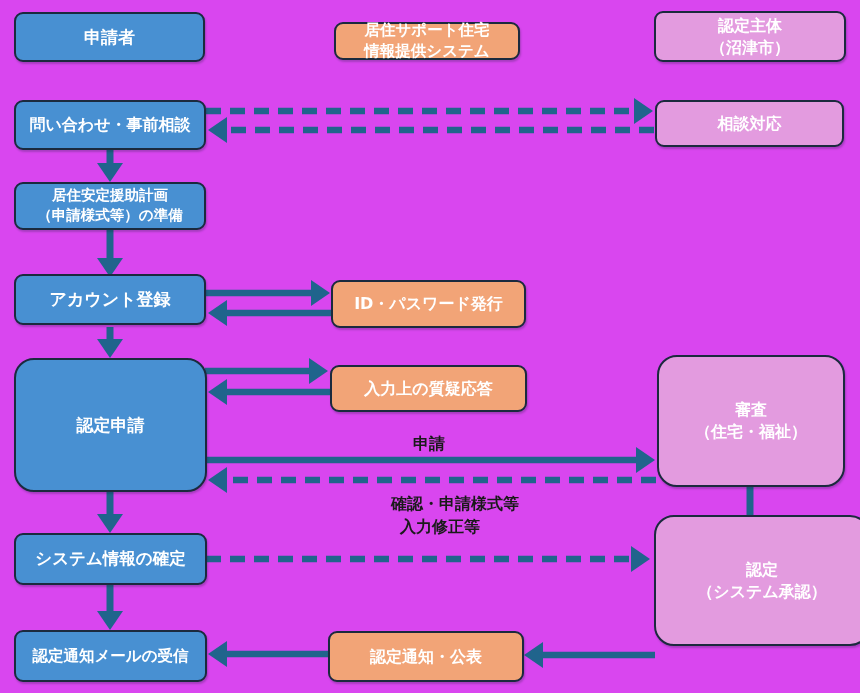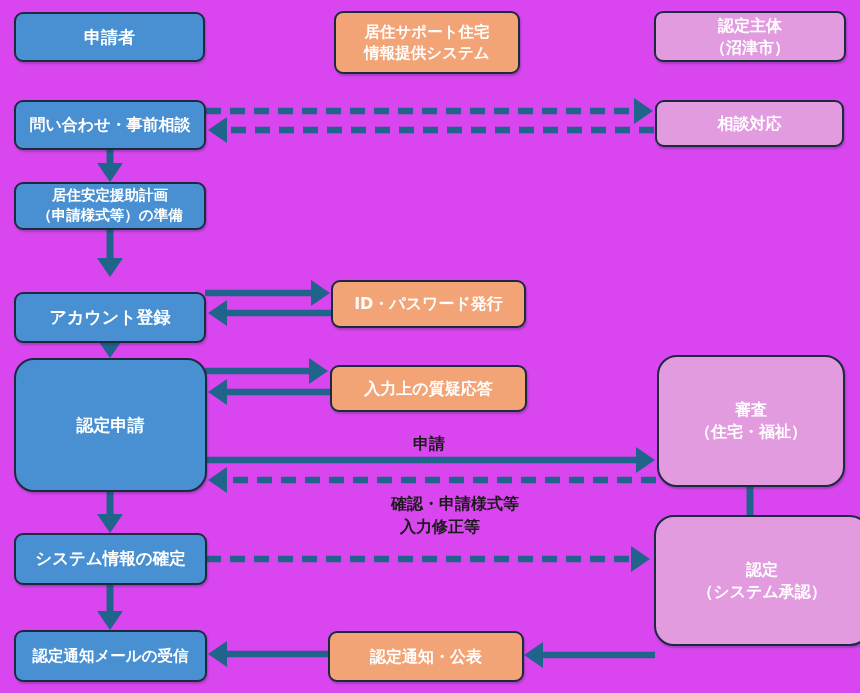--- a/index.html
+++ b/index.html
@@ -85,37 +85,37 @@
 
     <line class="arv" x1="750" y1="486" x2="750" y2="528" marker-end="url(#arw)"></line>
 
     <line class="ar" x1="655" y1="655" x2="543" y2="655" marker-end="url(#arw)"></line>
     <line class="ar" x1="329" y1="654" x2="227" y2="654" marker-end="url(#arw)"></line>
   </svg>
 
   <div class="box blue r-sm" style="left:14px;top:12px;width:191px;height:50px;font-size:17px">
     <span>申請者</span>
   </div>
-  <div class="box orange r-sm" style="left:334px;top:11px;width:186px;height:63px;font-size:15.5px">
+  <div class="box orange r-sm" style="left:334px;top:22px;width:186px;height:38px;font-size:15.5px">
     <span>居住サポート住宅
 情報提供システム</span>
   </div>
   <div class="box pink r-sm" style="left:654px;top:11px;width:192px;height:51px;font-size:16px">
     <span>認定主体
 （沼津市）</span>
   </div>
 
   <div class="box blue r-sm" style="left:14px;top:100px;width:192px;height:50px;font-size:16px">
     <span>問い合わせ・事前相談</span>
   </div>
   <div class="box blue r-sm" style="left:14px;top:182px;width:192px;height:48px;font-size:14.5px">
     <span>居住安定援助計画
 （申請様式等）の準備</span>
   </div>
-  <div class="box blue r-sm" style="left:14px;top:292px;width:192px;height:51px;font-size:17px">
+  <div class="box blue r-sm" style="left:14px;top:274px;width:192px;height:51px;font-size:17px">
     <span>アカウント登録</span>
   </div>
   <div class="box blue r-lg" style="left:14px;top:358px;width:193px;height:134px;font-size:17px">
     <span>認定申請</span>
   </div>
   <div class="box blue r-sm" style="left:14px;top:533px;width:193px;height:52px;font-size:16.5px">
     <span>システム情報の確定</span>
   </div>
   <div class="box blue r-sm" style="left:14px;top:630px;width:193px;height:52px;font-size:15.5px">
     <span>認定通知メールの受信</span>

